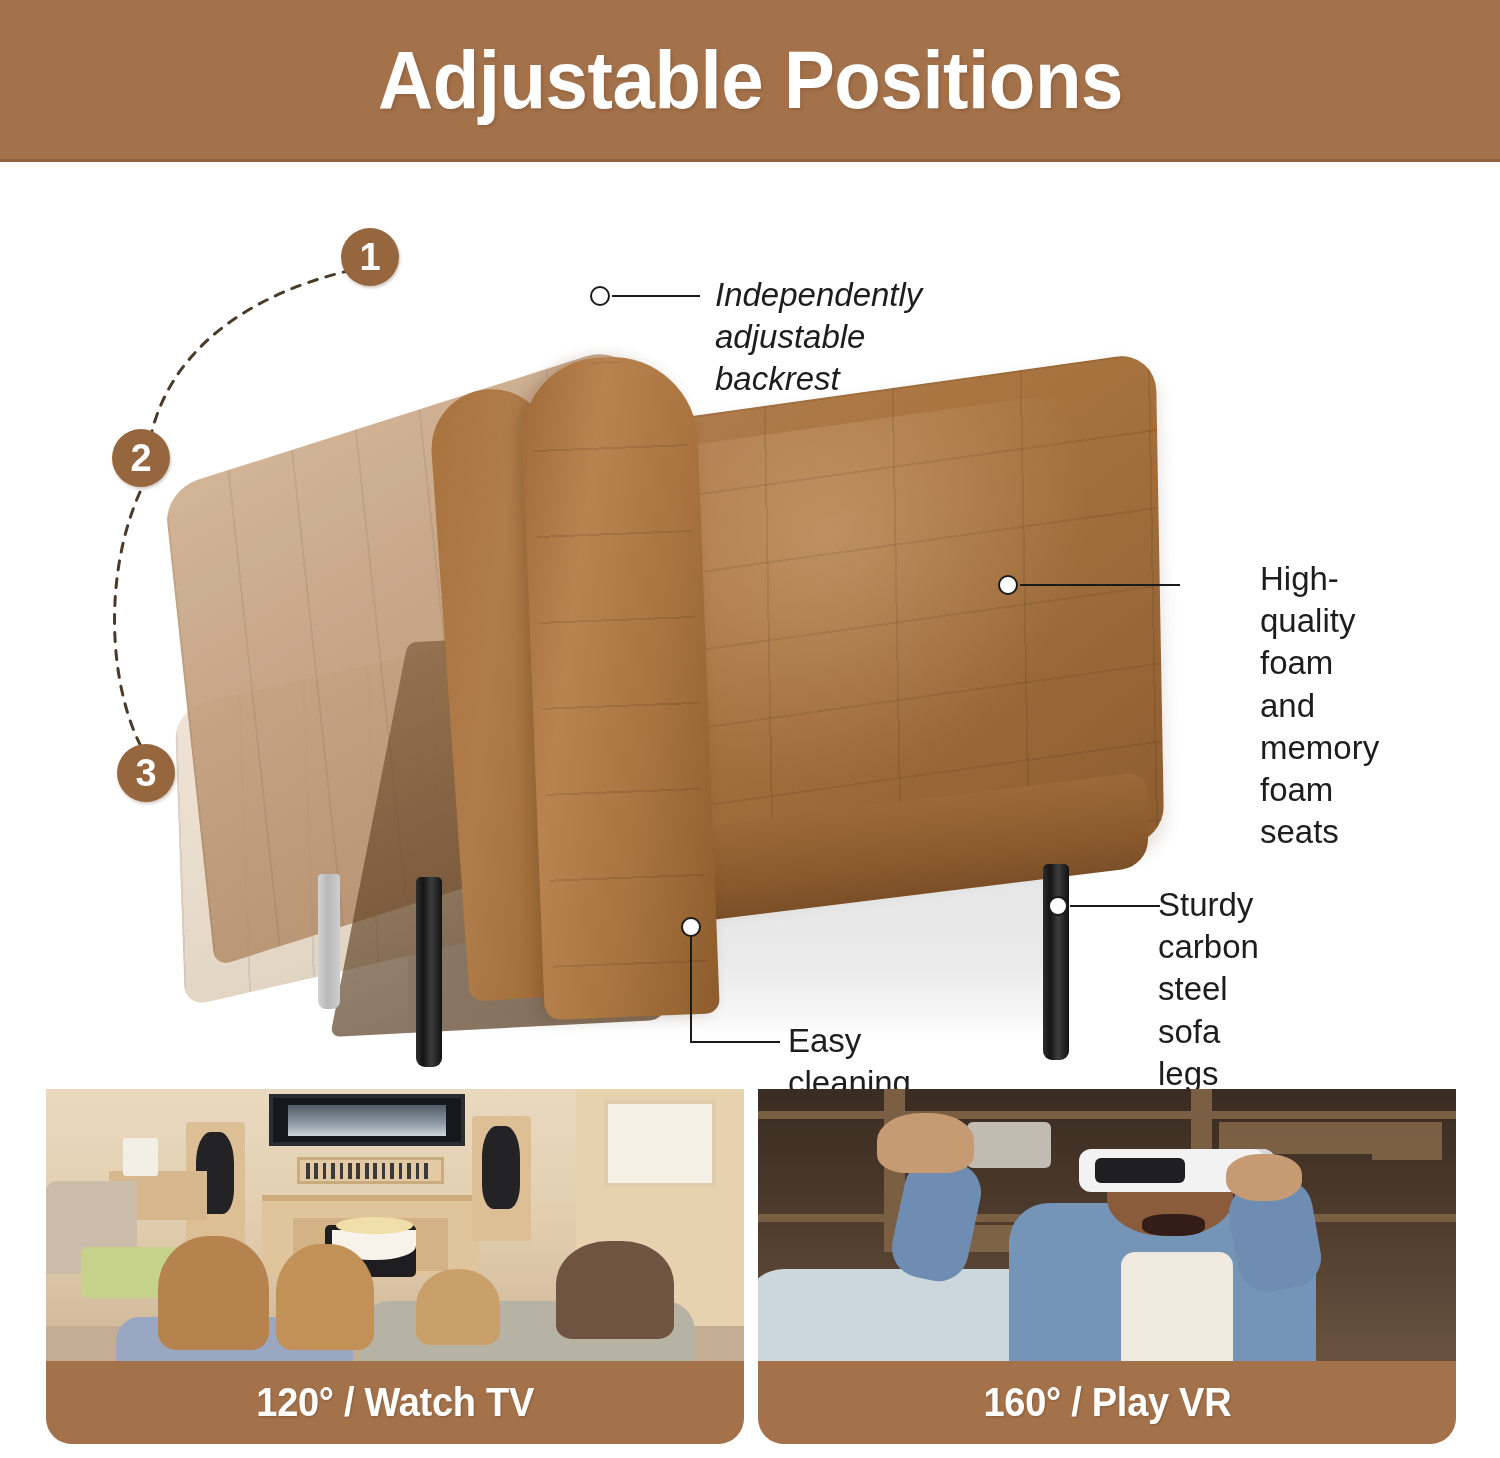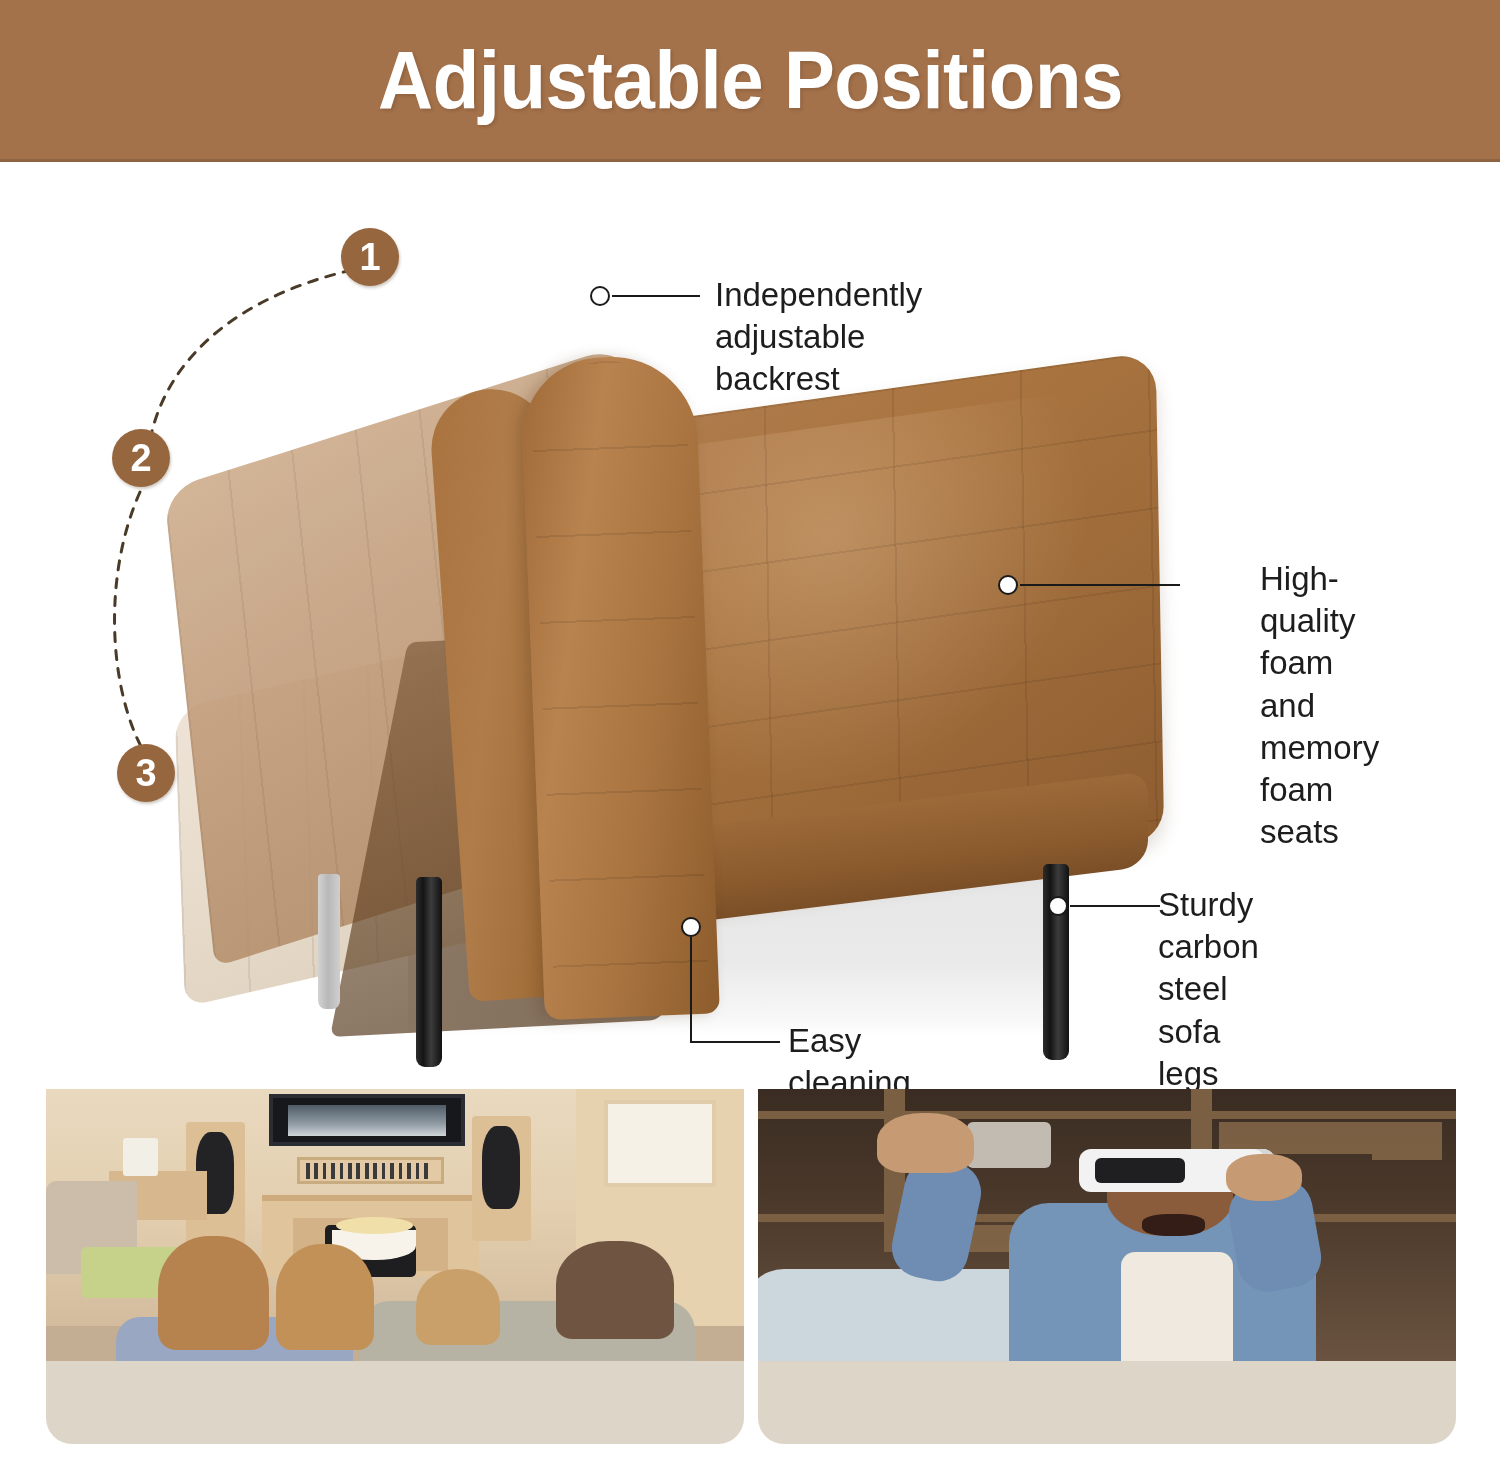--- a/index.html
+++ b/index.html
@@ -273,21 +273,21 @@
       <path d="M 140,330 C 100,420 110,540 150,600" fill="none" stroke="#4a3a28" stroke-width="3" stroke-dasharray="9 9" stroke-linecap="round"></path>
     </svg>
 
     <div class="badge" style="left:341px; top:66px;">1</div>
     <div class="badge" style="left:112px; top:267px;">2</div>
     <div class="badge" style="left:117px; top:582px;">3</div>
 
     <div class="callout">
       <div class="dot" style="left:590px; top:124px;"></div>
       <div class="lead" style="left:612px; top:133px; width:88px; height:2px;"></div>
-      <div class="callout-text" style="left:715px; top:112px;">Independently adjustable backrest</div>
+      <div class="callout-text" style="left:715px; top:112px;font-style:italic;">Independently adjustable backrest</div>
     </div>
 
     <div class="callout">
       <div class="dot" style="left:998px; top:413px;"></div>
       <div class="lead" style="left:1020px; top:422px; width:160px; height:2px;"></div>
       <div class="callout-text" style="left:1260px; top:396px;">High-quality
 foam and
 memory foam
 seats</div>
     </div>
@@ -348,20 +348,23 @@
           <div class="popcorn"></div>
           <div class="sofa-back"></div>
           <div class="body1"></div>
           <div class="body2"></div>
           <div class="pp h1"></div>
           <div class="pp h2"></div>
           <div class="pp h3"></div>
           <div class="pp h4"></div>
         </div>
       </div>
+      <div class="panel-caption">
+        <span>120° / Watch TV</span>
+      </div>
     </div>
 
     <div class="panel">
       <div class="panel-photo">
         <div class="sc2">
           <div class="shelf" style="left:0;  top:8%;  width:100%; height:3%;"></div>
           <div class="shelf" style="left:0;  top:46%; width:100%; height:3%;"></div>
           <div class="shelf" style="left:18%; top:0;  width:3%;  height:60%;"></div>
           <div class="shelf" style="left:62%; top:0;  width:3%;  height:60%;"></div>
           <div class="books" style="left:66%; top:12%; width:22%; height:12%;"></div>
@@ -373,17 +376,20 @@
           <div class="shirt-open"></div>
           <div class="head"></div>
           <div class="vr"></div>
           <div class="mouth"></div>
           <div class="arm-l"></div>
           <div class="hand-l"></div>
           <div class="arm-r"></div>
           <div class="hand-r"></div>
         </div>
       </div>
+      <div class="panel-caption">
+        <span>160° / Play VR</span>
+      </div>
     </div>
 
 
   </div>
 </div>
 
 </body></html>

